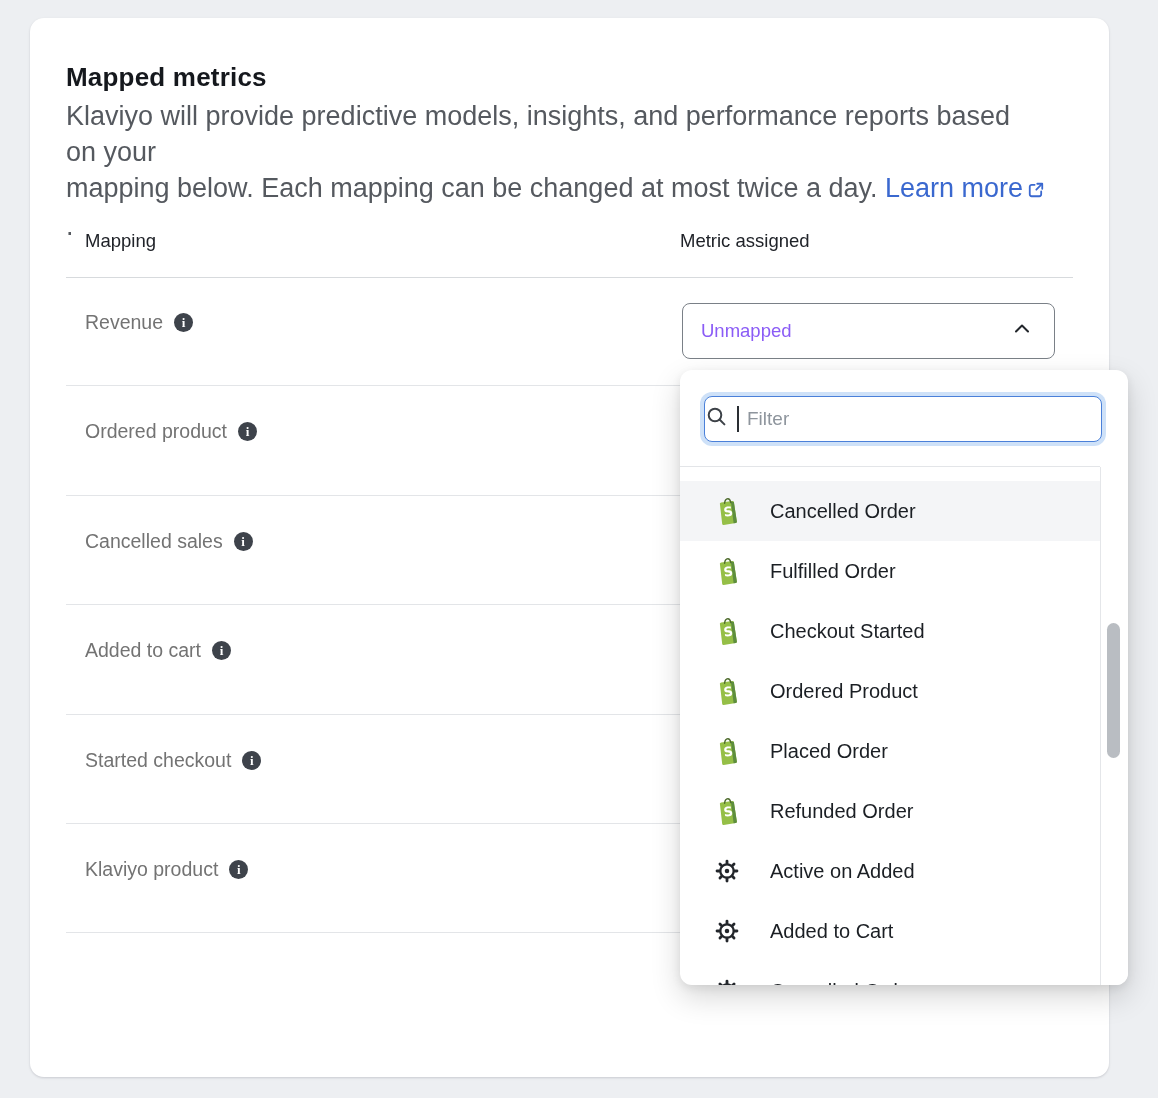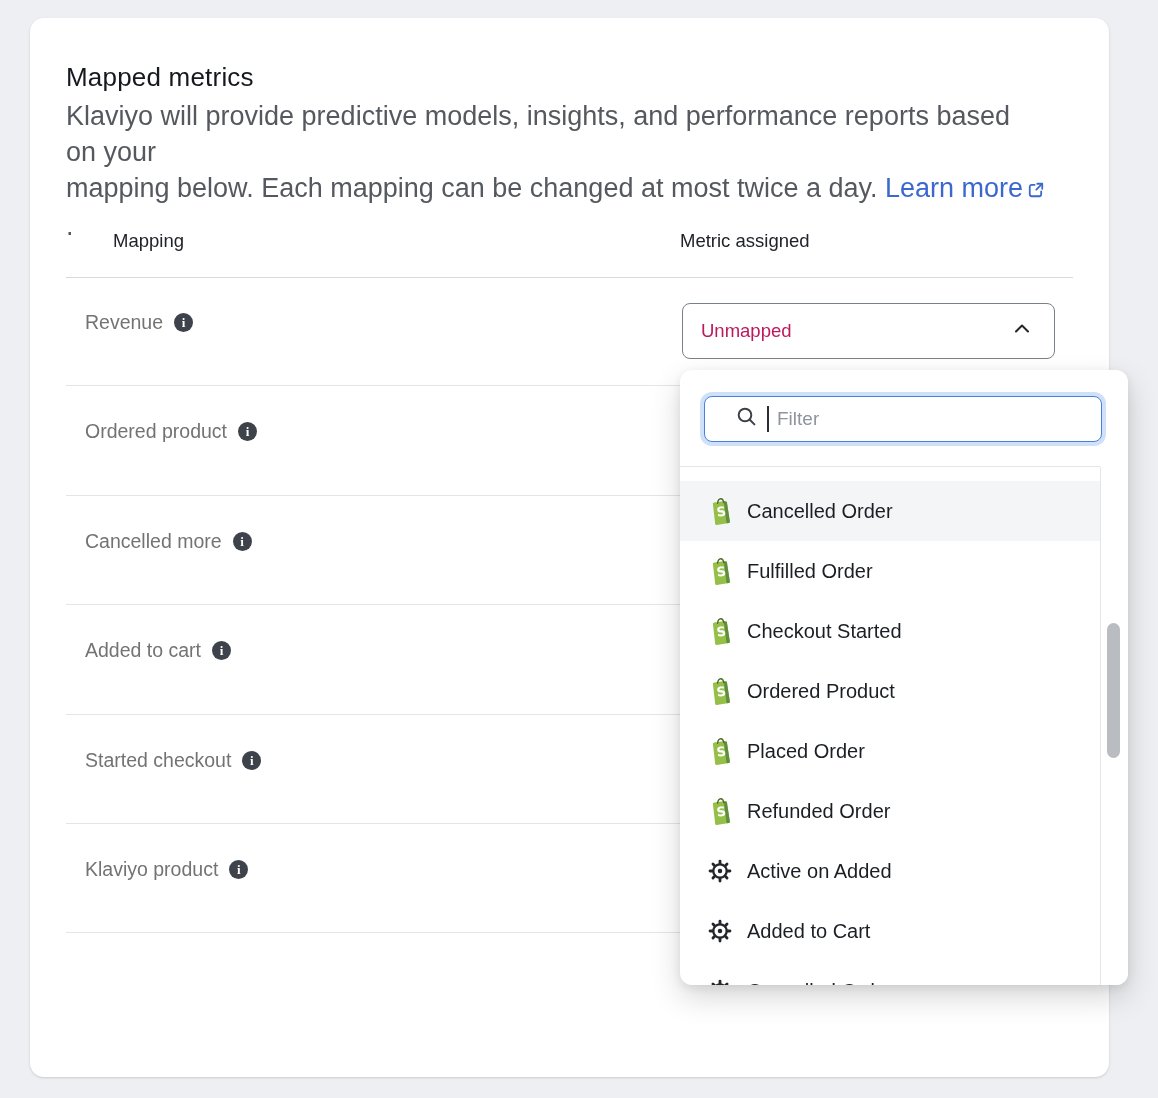--- a/index.html
+++ b/index.html
@@ -13,37 +13,37 @@
   }
 
   
   .card {
     position:absolute; left:30px; top:18px; width:1079px; height:1059px;
     background:#ffffff; border-radius:14px;
     box-shadow:0 1px 3px rgba(16,24,40,.10), 0 1px 2px rgba(16,24,40,.06);
   }
   .card-title {
     position:absolute; left:36px; top:44px;
-    font-size:26px; font-weight:400; color:#15181d; letter-spacing:.2px;
+    font-size:26px; font-weight:700; color:#15181d; letter-spacing:.2px;
   }
   .card-desc {
     position:absolute; left:36px; top:80px; width:980px;
     font-size:27px; line-height:36px; color:#55595f;
   }
   .learn-more { color:#3a68cf; text-decoration:none; cursor:pointer; }
   .ext-icon { display:inline-block; vertical-align:-2px; margin-left:4px; }
 
   
   .thead-divider {
     position:absolute; left:36px; top:259px; width:1007px; height:1px; background:#d7dadd;
   }
   .col-label {
     position:absolute; top:212px; font-size:18.5px; color:#202329;
   }
-  .col-label.mapping { left:55px;margin-left:28px; }
+  .col-label.mapping { left:55px; }
   .col-label.metric  { left:650px; }
 
   .tbody { position:absolute; left:36px; top:259px; width:1007px; }
   .trow { position:relative; height:109.4px; border-bottom:1px solid #e3e5e8; }
   .row-label {
     position:absolute; left:19px; top:34px; font-size:19.5px; color:#737373;
     display:flex; align-items:center; gap:11px;
   }
   .info-dot {
     width:19px; height:19px; border-radius:50%; background:#3e434b;
@@ -51,49 +51,49 @@
   }
   .info-dot::after {
     content:"i"; color:#fff; font-family:"Liberation Serif","DejaVu Serif",serif;
     font-size:13px; font-weight:700; line-height:1;
   }
 
   .select {
     position:absolute; left:616px; top:26px; width:373px; height:56px;
     background:#fff; border:1px solid #7a8087; border-radius:8px;
     display:flex; align-items:center; padding:0 20px 0 18px;
-    font-size:18.5px; color:#be185d; cursor:pointer;
+    font-size:18.5px; color:#8b5cf6; cursor:pointer;
   }
   .select .sel-value { flex:1 1 auto; }
   .select svg { flex:0 0 auto; }
 
   
   .dd-panel {
     position:absolute; left:680px; top:370px; width:448px; height:615px;
     background:#fff; border-radius:12px; z-index:30; overflow:hidden;
     box-shadow:0 12px 30px rgba(0,0,0,.16), 0 3px 10px rgba(0,0,0,.08);
   }
   .dd-filter-wrap { position:absolute; left:0; top:0; width:448px; height:97px; }
   .dd-filter {
     position:absolute; left:24px; top:26px; width:398px; height:46px;
     background:#fff; border:1.5px solid #4a80d9; border-radius:8px;
     box-shadow:0 0 0 4px rgba(166,201,243,.55);
-    display:flex; align-items:center; gap:8px; padding:0 30px; cursor:text;
+    display:flex; align-items:center; gap:8px; padding:0 0; cursor:text;
   }
   .dd-filter .caret { width:2px; height:26px; background:#2a2e33; }
   .dd-filter .ph { font-size:19px; color:#8e959d; }
   .dd-divider { position:absolute; left:0; top:96px; width:420px; height:1px; background:#e3e5e8; }
 
   .dd-list {
     position:absolute; left:0; top:97px; width:420px; height:518px;
     padding-top:14px; overflow:hidden;
   }
   .dd-item {
-    height:60px; display:flex; align-items:center; gap:14px;
-    padding-left:27px; font-size:20px; color:#1b1f24; cursor:pointer;
+    height:60px; display:flex; align-items:center; gap:30px;
+    padding-left:34px; font-size:20px; color:#1b1f24; cursor:pointer;
   }
   .dd-item.hl { background:#f4f5f7; }
   .dd-item .ic { width:26px; height:26px; flex:0 0 auto; display:flex; align-items:center; justify-content:center; }
 
   .dd-gutter {
     position:absolute; left:420px; top:97px; width:28px; height:518px;
     background:#fff; border-left:1px solid #e4e6e9;
   }
   .dd-thumb {
     position:absolute; left:427px; top:253px; width:13px; height:135px;
@@ -168,21 +168,21 @@
       <div class="select">
         <span class="sel-value">Unmapped</span>
         <span><svg width="24" height="24" viewBox="0 0 24 24">
               <polyline points="6,9.5 12,15.5 18,9.5" fill="none" stroke="#22262b" stroke-width="2" stroke-linecap="round" stroke-linejoin="round"></polyline>
             </svg></span>
       </div>
     </div>
 
     <div class="trow">
       <div class="row-label">
-        <span>Cancelled more</span>
+        <span>Cancelled sales</span>
         <span class="info-dot"></span>
       </div>
       <div class="select">
         <span class="sel-value">Unmapped</span>
         <span><svg width="24" height="24" viewBox="0 0 24 24">
               <polyline points="6,9.5 12,15.5 18,9.5" fill="none" stroke="#22262b" stroke-width="2" stroke-linecap="round" stroke-linejoin="round"></polyline>
             </svg></span>
       </div>
     </div>
 

